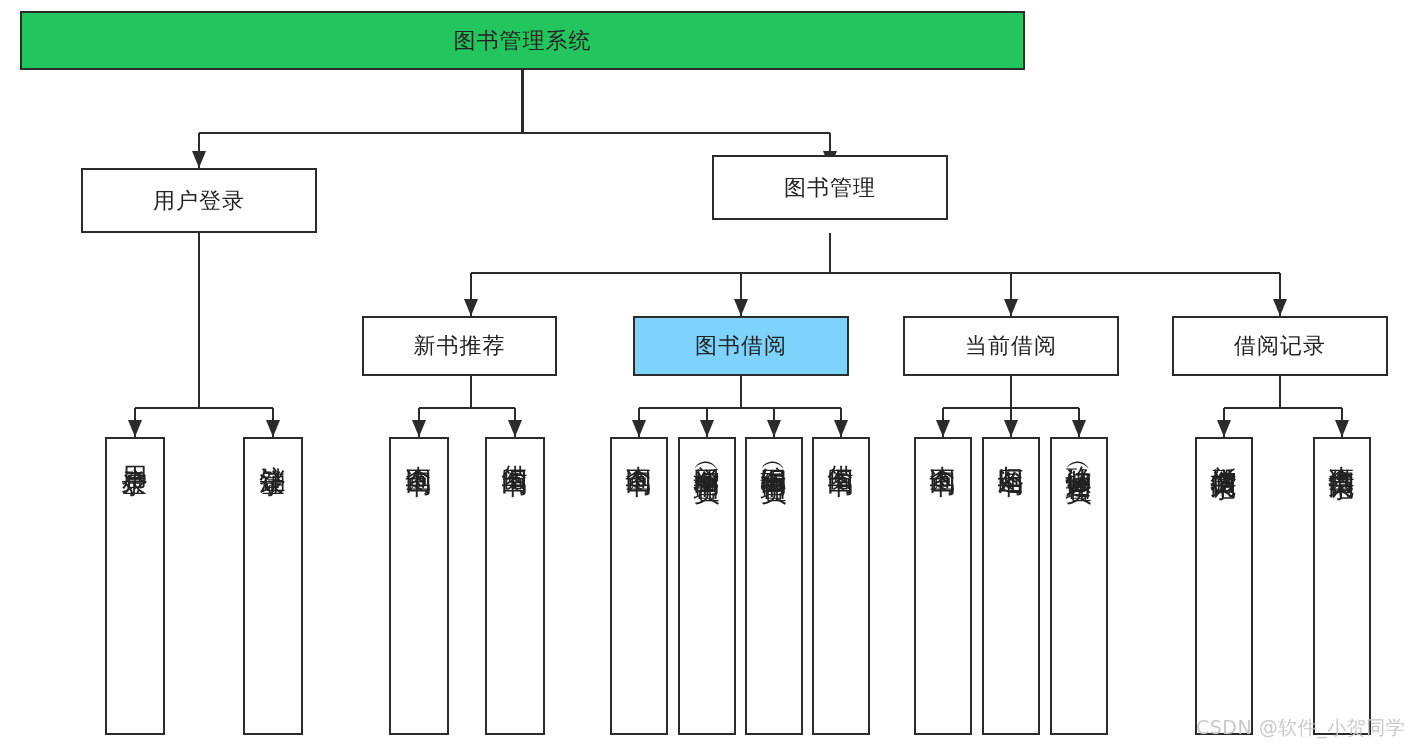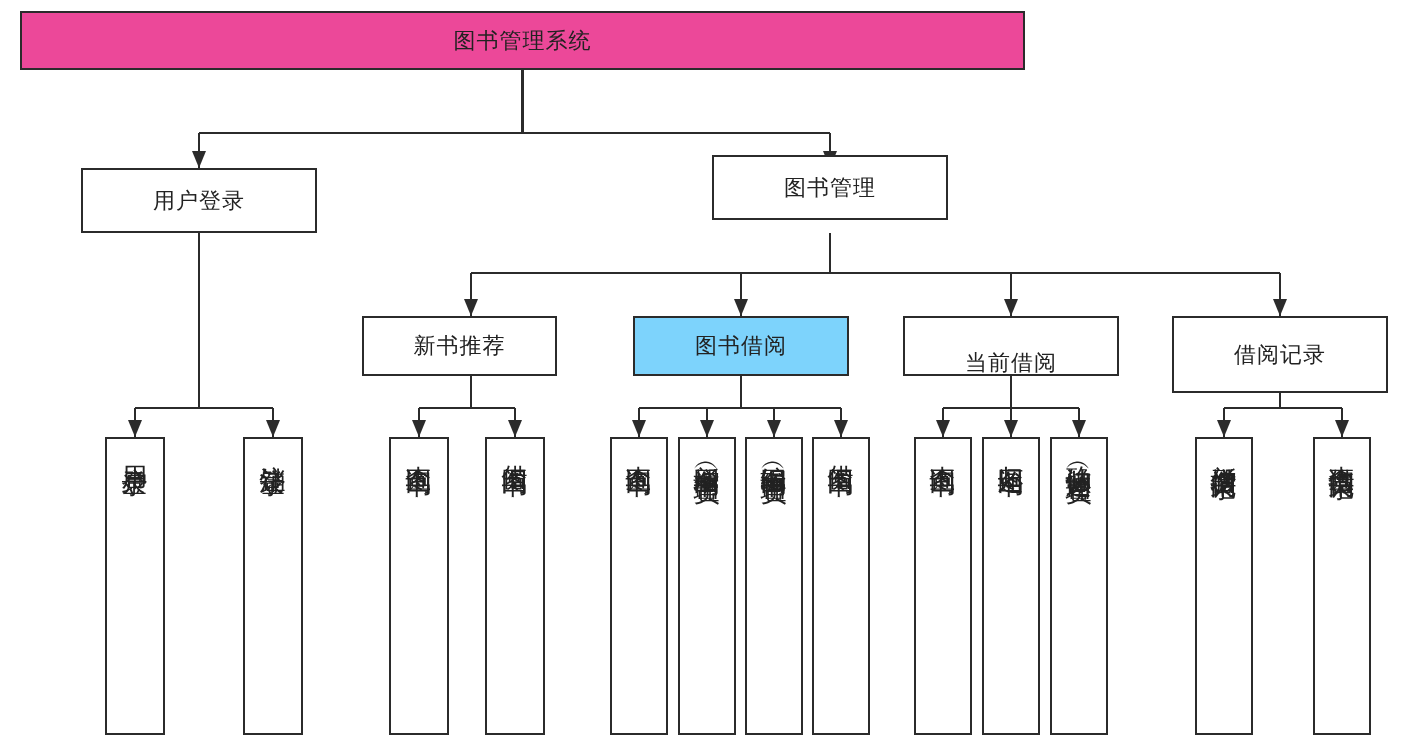--- a/index.html
+++ b/index.html
@@ -106,39 +106,39 @@
       <line x1="1079" y1="408" x2="1079" y2="437" stroke="#2b2b2b" stroke-width="2.4" shape-rendering="crispEdges"></line>
       <polygon points="1072,420 1086,420 1079,437" fill="#2b2b2b"></polygon>
       <line x1="1280" y1="376" x2="1280" y2="408" stroke="#2b2b2b" stroke-width="2.4" shape-rendering="crispEdges"></line>
       <line x1="1224" y1="408" x2="1342" y2="408" stroke="#2b2b2b" stroke-width="2.4" shape-rendering="crispEdges"></line>
       <line x1="1224" y1="408" x2="1224" y2="437" stroke="#2b2b2b" stroke-width="2.4" shape-rendering="crispEdges"></line>
       <polygon points="1217,420 1231,420 1224,437" fill="#2b2b2b"></polygon>
       <line x1="1342" y1="408" x2="1342" y2="437" stroke="#2b2b2b" stroke-width="2.4" shape-rendering="crispEdges"></line>
       <polygon points="1335,420 1349,420 1342,437" fill="#2b2b2b"></polygon>
     </svg>
   <div id="nodes">
-      <div class="node horiz" style="left: 20px; top: 11px; width: 1005px; height: 59px; border-color: rgb(43, 43, 43); background: #ec4899;">
+      <div class="node horiz" style="left: 20px; top: 11px; width: 1005px; height: 59px; border-color: rgb(43, 43, 43); background: #22c55e;">
         <span class="node-label" style="color: rgb(34, 34, 34);">图书管理系统</span>
       </div>
       <div class="node horiz" style="left: 81px; top: 168px; width: 236px; height: 65px; border-color: rgb(43, 43, 43); background: rgb(255, 255, 255);">
         <span class="node-label" style="color: rgb(34, 34, 34);">用户登录</span>
       </div>
       <div class="node horiz" style="left: 712px; top: 155px; width: 236px; height: 65px; border-color: rgb(43, 43, 43); background: rgb(255, 255, 255);">
         <span class="node-label" style="color: rgb(34, 34, 34);">图书管理</span>
       </div>
       <div class="node horiz" style="left: 362px; top: 316px; width: 195px; height: 60px; border-color: rgb(43, 43, 43); background: rgb(255, 255, 255);">
         <span class="node-label" style="color: rgb(34, 34, 34);">新书推荐</span>
       </div>
       <div class="node horiz" style="left: 633px; top: 316px; width: 216px; height: 60px; border-color: rgb(43, 43, 43); background: #7dd3fc;">
         <span class="node-label" style="color: rgb(34, 34, 34);">图书借阅</span>
       </div>
-      <div class="node horiz" style="left: 903px; top: 316px; width: 216px; height: 60px; border-color: rgb(43, 43, 43); background: rgb(255, 255, 255); align-items: flex-end;">
+      <div class="node horiz" style="left: 903px; top: 316px; width: 216px; height: 60px; border-color: rgb(43, 43, 43); background: rgb(255, 255, 255);">
         <span class="node-label" style="color: rgb(34, 34, 34);">当前借阅</span>
       </div>
-      <div class="node horiz" style="left: 1172px; top: 316px; width: 216px; height: 77px; border-color: rgb(43, 43, 43); background: rgb(255, 255, 255);">
+      <div class="node horiz" style="left: 1172px; top: 316px; width: 216px; height: 60px; border-color: rgb(43, 43, 43); background: rgb(255, 255, 255);">
         <span class="node-label" style="color: rgb(34, 34, 34);">借阅记录</span>
       </div>
       <div class="node vert" style="left: 105px; top: 437px; width: 60px; height: 298px; border-color: rgb(43, 43, 43); background: rgb(255, 255, 255);">
         <span class="node-label" style="color: rgb(34, 34, 34);">用户登录</span>
       </div>
       <div class="node vert" style="left: 243px; top: 437px; width: 60px; height: 298px; border-color: rgb(43, 43, 43); background: rgb(255, 255, 255);">
         <span class="node-label" style="color: rgb(34, 34, 34);">注销登录</span>
       </div>
       <div class="node vert" style="left: 389px; top: 437px; width: 60px; height: 298px; border-color: rgb(43, 43, 43); background: rgb(255, 255, 255);">
         <span class="node-label" style="color: rgb(34, 34, 34);">查询图书</span>
@@ -167,13 +167,14 @@
       <div class="node vert" style="left: 1050px; top: 437px; width: 58px; height: 298px; border-color: rgb(43, 43, 43); background: rgb(255, 255, 255);">
         <span class="node-label" style="color: rgb(34, 34, 34);">确认归还（管理员）</span>
       </div>
       <div class="node vert" style="left: 1195px; top: 437px; width: 58px; height: 298px; border-color: rgb(43, 43, 43); background: rgb(255, 255, 255);">
         <span class="node-label" style="color: rgb(34, 34, 34);">新增借阅记录</span>
       </div>
       <div class="node vert" style="left: 1313px; top: 437px; width: 58px; height: 298px; border-color: rgb(43, 43, 43); background: rgb(255, 255, 255);">
         <span class="node-label" style="color: rgb(34, 34, 34);">查询借阅记录</span>
       </div>
     </div>
+  <div id="watermark" style="left: 1196px; top: 715px; color: rgb(201, 201, 201);">CSDN @软件_小贺同学</div>
 </div>
 
 </body></html>

